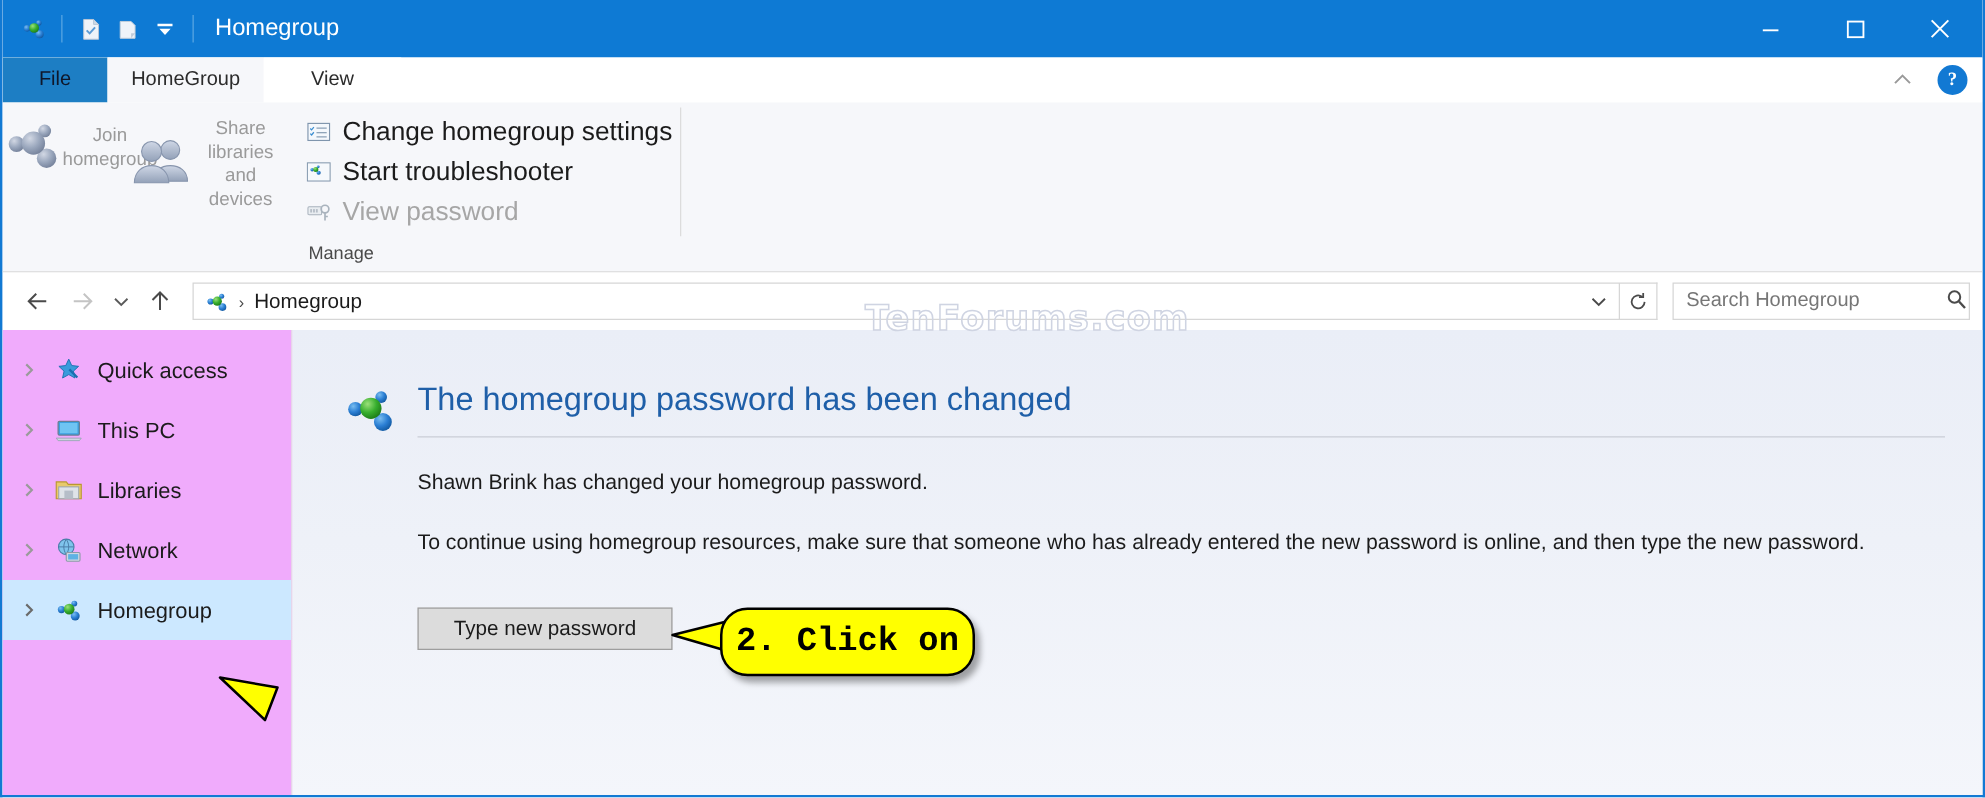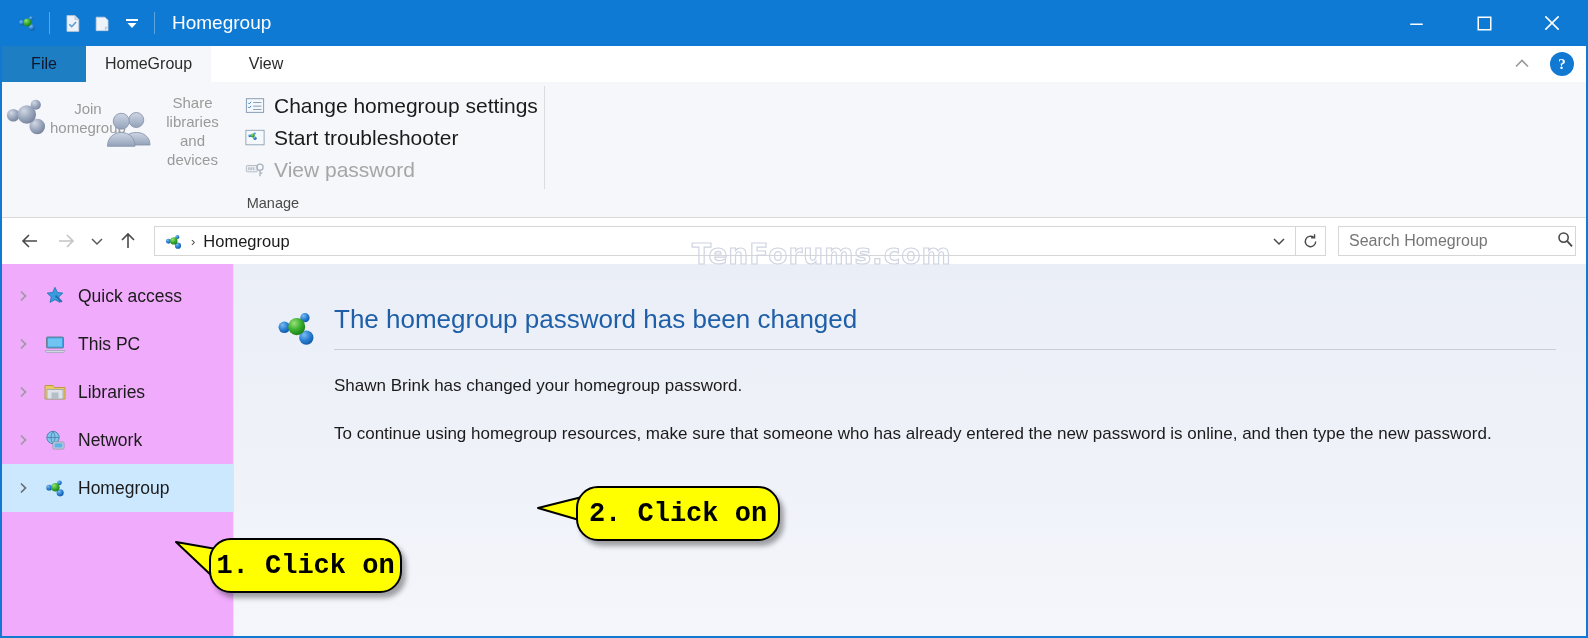--- a/index.html
+++ b/index.html
@@ -634,28 +634,30 @@
         </div>
         <div id="head-right">
           <div id="content-title">The homegroup password has been changed</div>
           <div id="title-rule"></div>
         </div>
       </div>
 
       <div class="content-para">Shawn Brink has changed your homegroup password.</div>
       <div class="content-para">To continue using homegroup resources, make sure that someone who has already entered the new password is online, and then type the new password.</div>
 
+      <div id="typebtn-wrap">
+        <button id="typebtn">Type new password</button>
+      </div>
     </div>
   </div>
 
   <div id="watermark">TenForums.com</div>
 
   <svg class="callout-tail" style="left:170px; top:528px; width:70px; height:70px;" viewBox="0 0 70 70">
     <path d="M4 14 L50 22 L40 48 Z" fill="#ffff00" stroke="#000000" stroke-width="2" stroke-linejoin="round"></path>
   </svg>
-  <div class="callout" id="callout-1">1. Click on</div>
 
   <svg class="callout-tail" style="left:532px; top:478px; width:70px; height:70px;" viewBox="0 0 70 70">
     <path d="M4 30 L52 18 L52 44 Z" fill="#ffff00" stroke="#000000" stroke-width="2" stroke-linejoin="round"></path>
   </svg>
   <div class="callout" id="callout-2">2. Click on</div>
 
 </div>
 
 </body></html>

